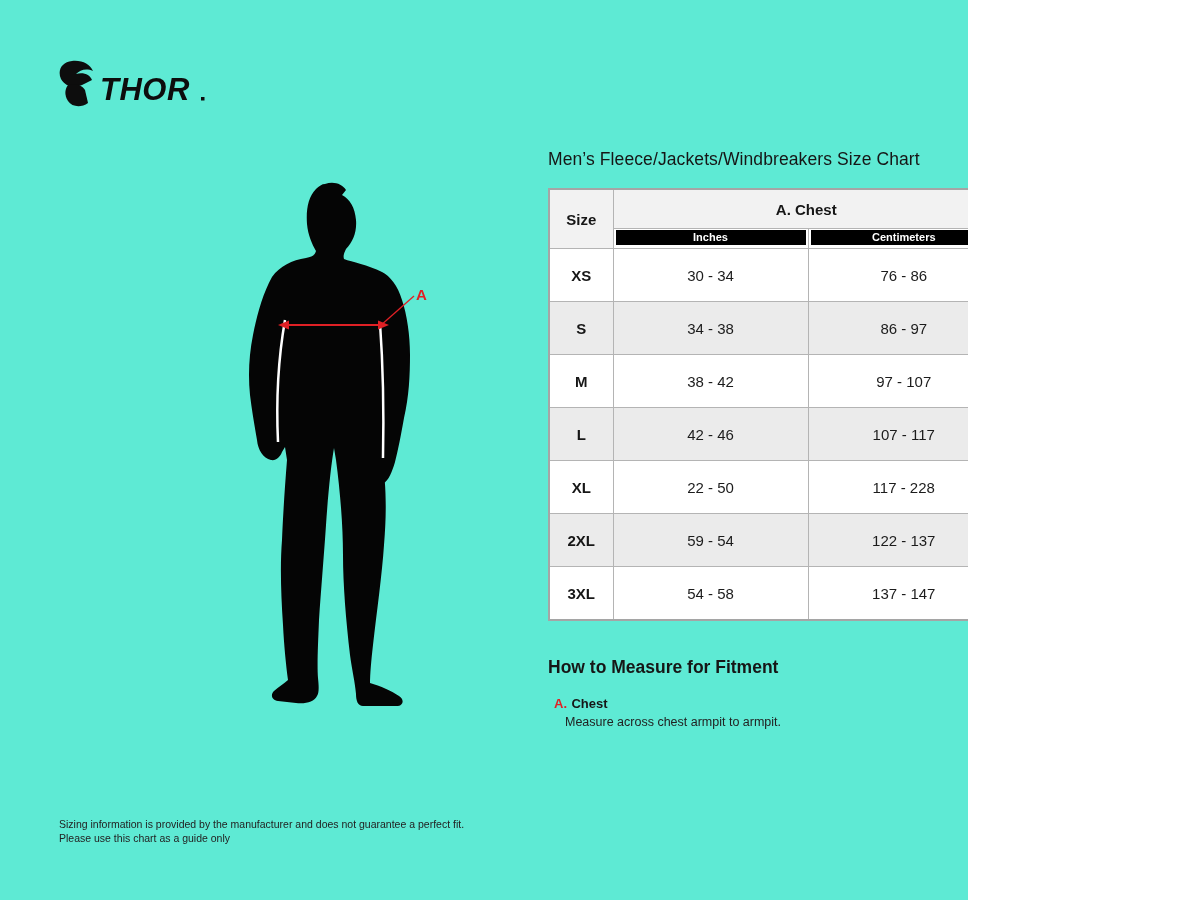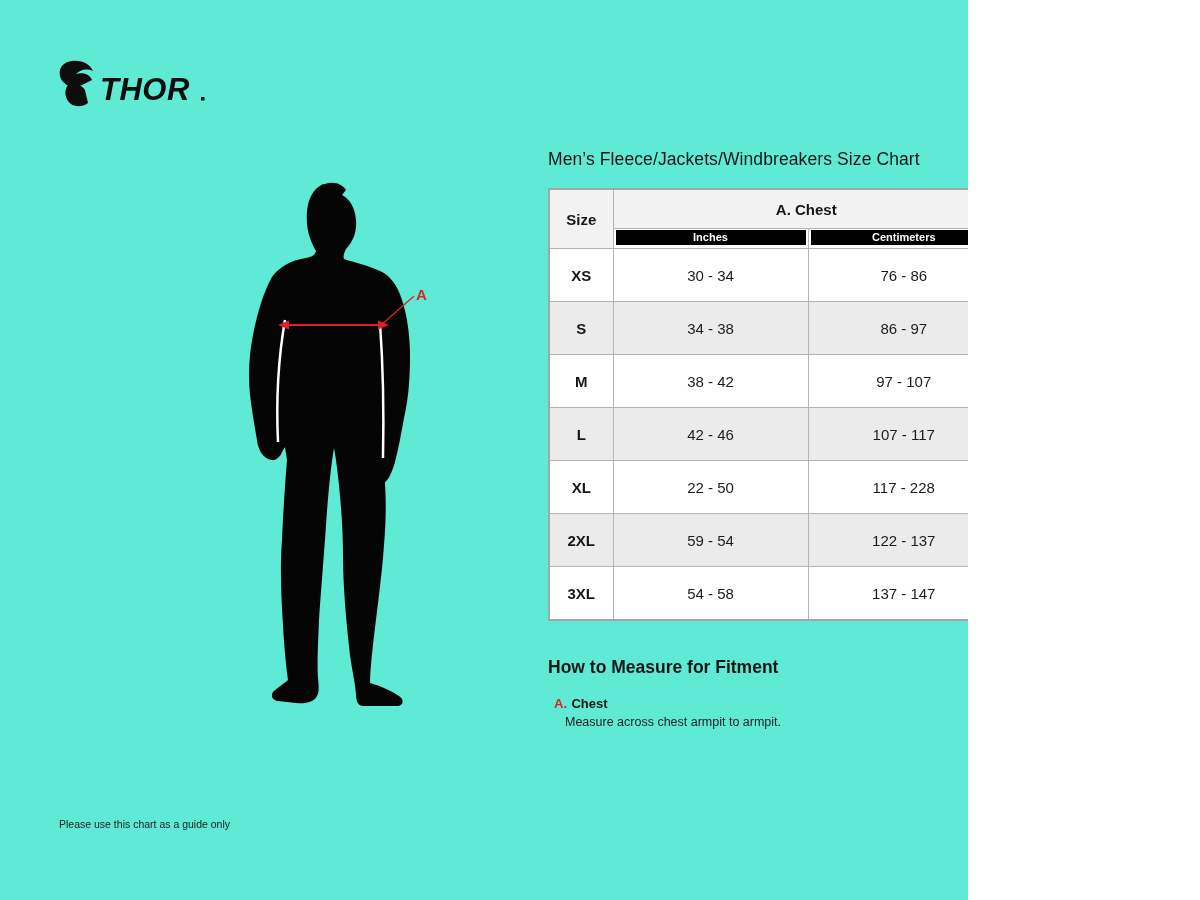--- a/index.html
+++ b/index.html
@@ -213,16 +213,17 @@
   <div class="measure">
     <h2 class="measure-heading">How to Measure for Fitment</h2>
     <div class="measure-item">
       <span class="measure-key">A.</span>
       <span class="measure-label">Chest</span>
       <div class="measure-desc">Measure across chest armpit to armpit.</div>
     </div>
   </div>
 
   <div class="footer">
+    <div>Sizing information is provided by the manufacturer and does not guarantee a perfect fit.</div>
     <div>Please use this chart as a guide only</div>
   </div>
 
 </div>
 
 </body></html>

